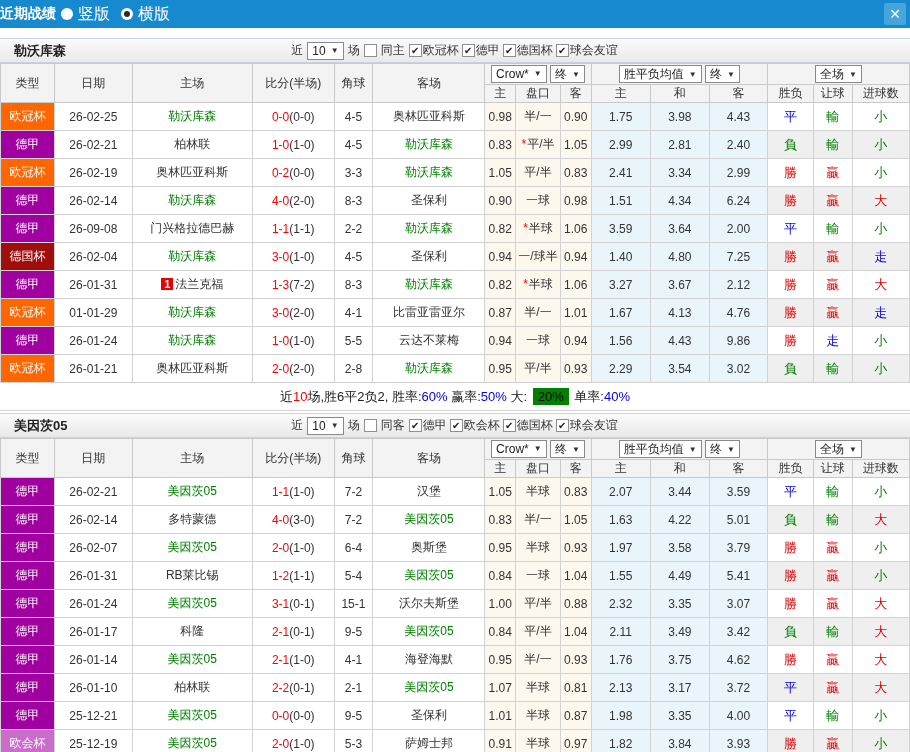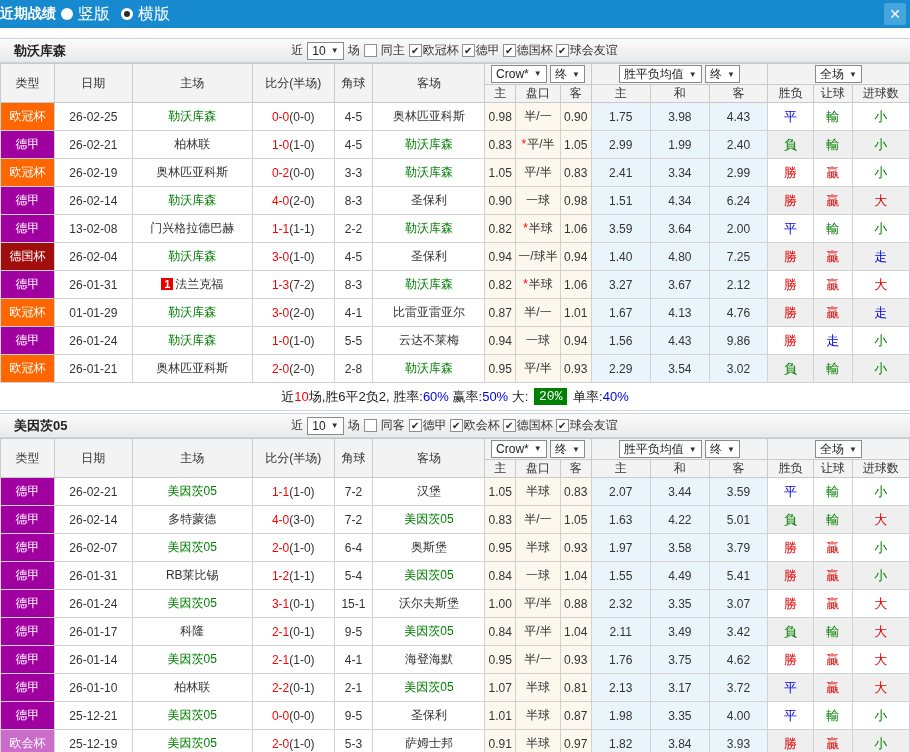--- a/index.html
+++ b/index.html
@@ -44,21 +44,21 @@
   td.res { background:#fff; font-size:13px; }
   tr.even td.res { background:#efefef; }
   .star { color:#ff0000; margin-right:1px; }
   .rbadge { background:#e60000; color:#fff; padding:0 3px; margin-right:2px; font-size:11px; font-weight:bold; }
 
   
   .summary { height:28px; border-bottom:1px solid #d2d2d2; display:flex; align-items:center; justify-content:center; font-size:13px; color:#222; }
   .summary span { white-space:pre; }
   .sblue { color:#0000ee; }
   .sred { color:#ff0000; }
-  .gbadge { background:#008000; color:#ffffff; padding:1px 5px; margin:0 2px;font-family:Liberation Mono, monospace; }
+  .gbadge { background:#008000; color:#000000; padding:1px 5px; margin:0 2px; }
 
   .gap2 { height:2px; background:#fff; }
 </style>
 </head>
 <body>
 
 <div class="app">
 
   <div class="topbar">
     <div class="titlegroup">
@@ -195,21 +195,21 @@
             <td class="lg" style="background: rgb(160, 0, 160);">德甲</td>
             <td>26-02-21</td>
             <td><span>柏林联</span></td>
             <td><span class="sc">1-0</span><span class="half">(1-0)</span></td>
             <td>4-5</td>
             <td><span class="team">勒沃库森</span></td>
             <td class="odds">0.83</td>
             <td class="odds"><span class="star">*</span>平/半</td>
             <td class="odds">1.05</td>
             <td class="avg">2.99</td>
-            <td class="avg">1.99</td>
+            <td class="avg">2.81</td>
             <td class="avg">2.40</td>
             <td class="res" style="color: rgb(0, 128, 0);">負</td>
             <td class="res" style="color: rgb(0, 128, 0);">輸</td>
             <td class="res" style="color: rgb(0, 128, 0);">小</td>
           </tr>
           <tr>
             <td class="lg" style="background: rgb(255, 102, 0);">欧冠杯</td>
             <td>26-02-19</td>
             <td><span>奥林匹亚科斯</span></td>
             <td><span class="sc">0-2</span><span class="half">(0-0)</span></td>
@@ -237,21 +237,21 @@
             <td class="odds">0.98</td>
             <td class="avg">1.51</td>
             <td class="avg">4.34</td>
             <td class="avg">6.24</td>
             <td class="res" style="color: rgb(221, 0, 0);">勝</td>
             <td class="res" style="color: rgb(221, 0, 0);">贏</td>
             <td class="res" style="color: rgb(221, 0, 0);">大</td>
           </tr>
           <tr>
             <td class="lg" style="background: rgb(160, 0, 160);">德甲</td>
-            <td>13-02-08</td>
+            <td>26-09-08</td>
             <td><span>门兴格拉德巴赫</span></td>
             <td><span class="sc">1-1</span><span class="half">(1-1)</span></td>
             <td>2-2</td>
             <td><span class="team">勒沃库森</span></td>
             <td class="odds">0.82</td>
             <td class="odds"><span class="star">*</span>半球</td>
             <td class="odds">1.06</td>
             <td class="avg">3.59</td>
             <td class="avg">3.64</td>
             <td class="avg">2.00</td>

